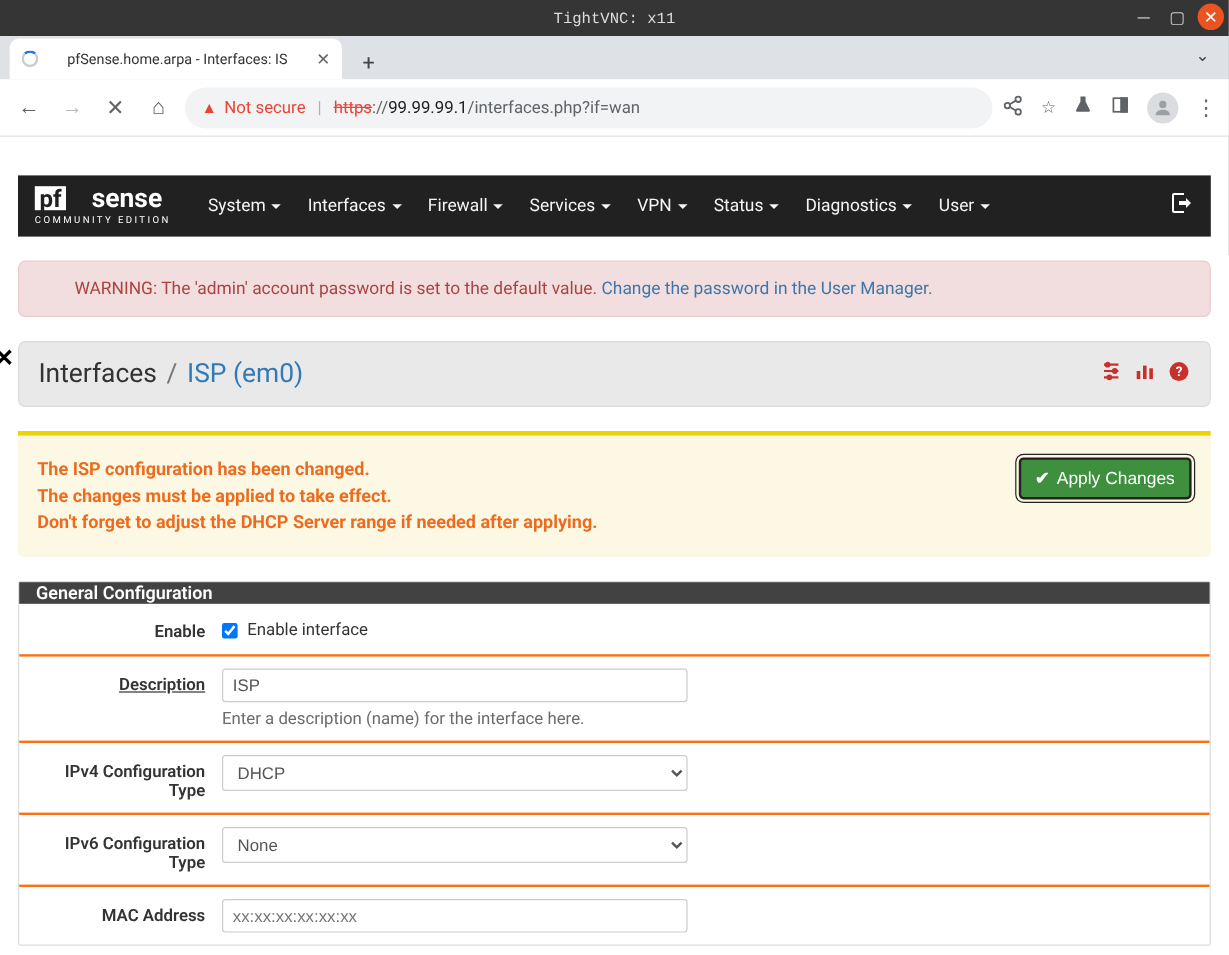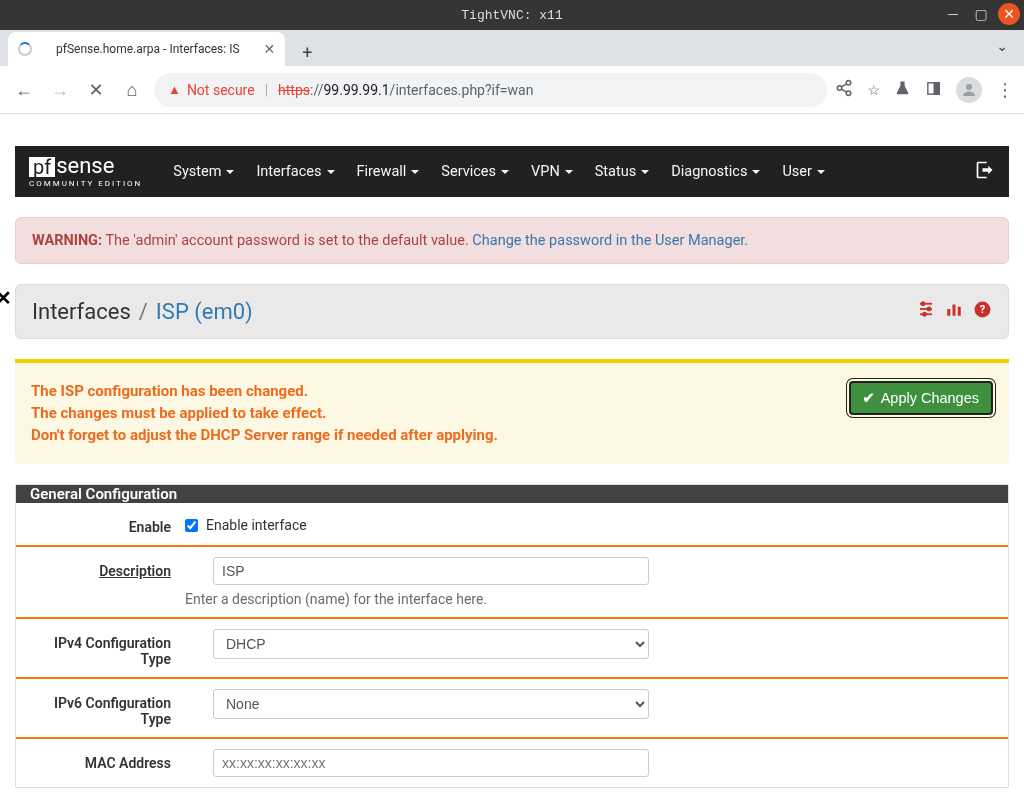--- a/index.html
+++ b/index.html
@@ -34,32 +34,32 @@
 .avatar { width: 26px; height: 26px; background: #dadce0; border-radius: 50%; display: flex; align-items: center; justify-content: center; }
 .dots { font-size: 18px; }
 
 .content-frame { flex: 1; position: relative; overflow: hidden; background: #fff; }
 .content-inner { position: absolute; left: 15px; right: 15px; top: 0; bottom: 0; overflow-y: scroll; }
 .black-x { position: absolute; left: -5px; top: 172px; color: #000; font-size: 20px; font-weight: bold; z-index: 50; text-shadow: -1px -1px 0 #fff, 1px 1px 0 #fff; }
 
 .nav-top { background: #fff; height: 32px; }
 .navbar { background: #212121; height: 51px; display: flex; align-items: center; padding: 0 14px; }
 .brand { display: flex; flex-direction: column; margin-right: 20px; cursor: pointer; }
-.brand-main { display: flex; align-items: flex-end; font-weight: 400; font-size: 22px; color: #fff; line-height: 1; }
+.brand-main { display: flex; align-items: flex-start; font-weight: 700; font-size: 22px; color: #fff; line-height: 1; gap: 20px; }
 .brand-pf { background: #fff; color: #212121; padding: 0 4px; margin-right: 1px; font-size: 20px; }
 .brand-sub { font-size: 8px; letter-spacing: 2px; color: #fff; margin-top: 2px; }
 .nav-menu { display: flex; gap: 0; }
 .nav-item { color: #f5f5f5; padding: 14px 11px; font-size: 14.5px; display: flex; align-items: center; gap: 5px; cursor: pointer; }
 .caret { width: 0; height: 0; border-left: 4px solid transparent; border-right: 4px solid transparent; border-top: 4px solid #f5f5f5; }
 .nav-right { margin-left: auto; color: #fff; font-size: 18px; cursor: pointer; }
 
 .container { padding: 20px 0 20px 0; }
 .alert { border-radius: 6px; padding: 14px 16px; margin-bottom: 20px; font-size: 14.5px; }
 .alert-danger { background: #f2dede; border: 1px solid #ebcccc; color: #a94442; }
-.alert-danger strong { font-weight: 700; }
+.alert-danger strong { font-weight: 400; margin-left: 30px; }
 .alert-danger .regular { color: #a94442; }
 .alert-danger a { color: #3c76aa; text-decoration: none; }
 
 .page-header { background: #e9e9e9; border: 1px solid #dcdcdc; border-radius: 6px; padding: 14px 16px; display: flex; align-items: center; margin-bottom: 20px; }
 .page-header h1 { font-size: 22px; font-weight: 400; color: #333; display: flex; gap: 8px; }
 .page-header .slash { color: #777; }
 .page-header .iface { color: #327ab7; }
 .page-header-icons { margin-left: auto; display: flex; gap: 10px; color: #c9302c; font-size: 18px; }
 .phi { cursor: pointer; }
 
@@ -71,21 +71,21 @@
 .panel { border: 1px solid #ddd; border-radius: 2px; margin-bottom: 20px; }
 .panel-heading { background: #424242; color: #fff; padding: 0 14px; font-size: 15px; font-weight: 600; }
 .panel-body { }
 .form-group { display: flex; padding: 10px 14px; border-bottom: 2px solid #f97316; align-items: flex-start; }
 .form-group:last-child { border-bottom: none; }
 .col-label { width: 155px; text-align: right; padding-right: 14px; padding-top: 6px; font-weight: 600; color: #333; font-size: 14px; }
 .col-label.underline { text-decoration: underline; }
 .col-input { flex: 1; }
 .col-input .help { color: #6b6b6b; font-size: 14px; margin-top: 6px; }
 .checkbox-row { display: flex; align-items: center; gap: 8px; padding-top: 4px; }
-.text-input, .select-input { width: 436px; padding: 5px 8px; border: 1px solid #ccc; border-radius: 3px; font-size: 14px; background: #fff; color: #555; margin-left: 28px; }
+.text-input, .select-input { width: 388px; padding: 5px 8px; border: 1px solid #ccc; border-radius: 3px; font-size: 14px; background: #fff; color: #555; }
 .select-input { appearance: auto; }
 ::-webkit-scrollbar { width: 14px; }
 ::-webkit-scrollbar-track { background: #f1f1f1; }
 ::-webkit-scrollbar-thumb { background: #b8b8b8; border-radius: 7px; border: 3px solid #f1f1f1; }
 </style>
 </head>
 <body>
 
 <div class="window">
   <div class="titlebar">

